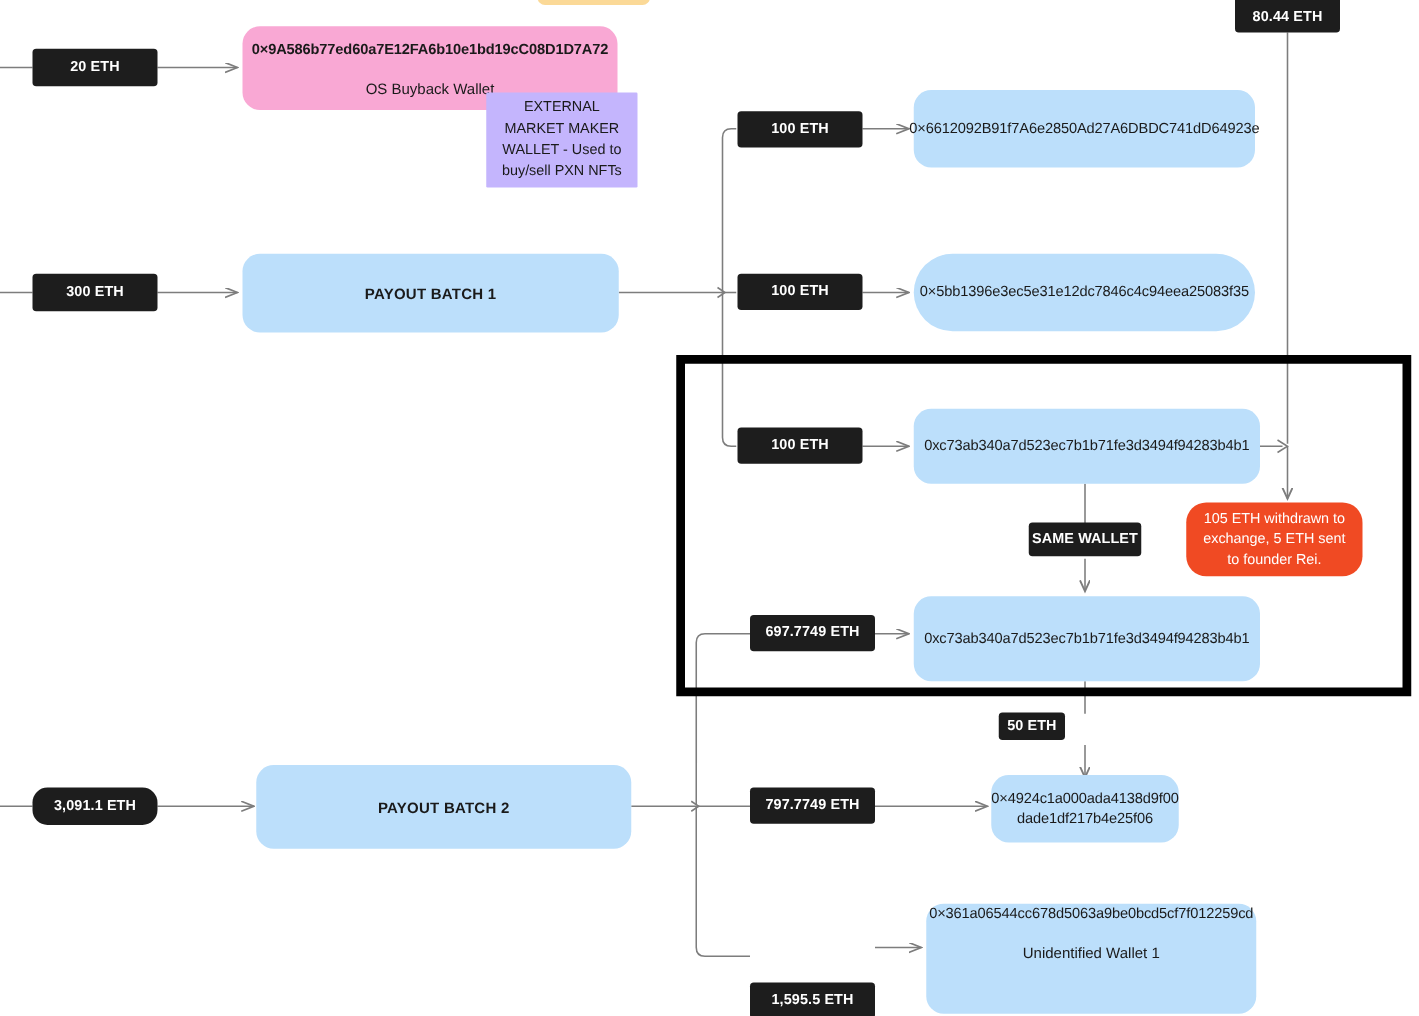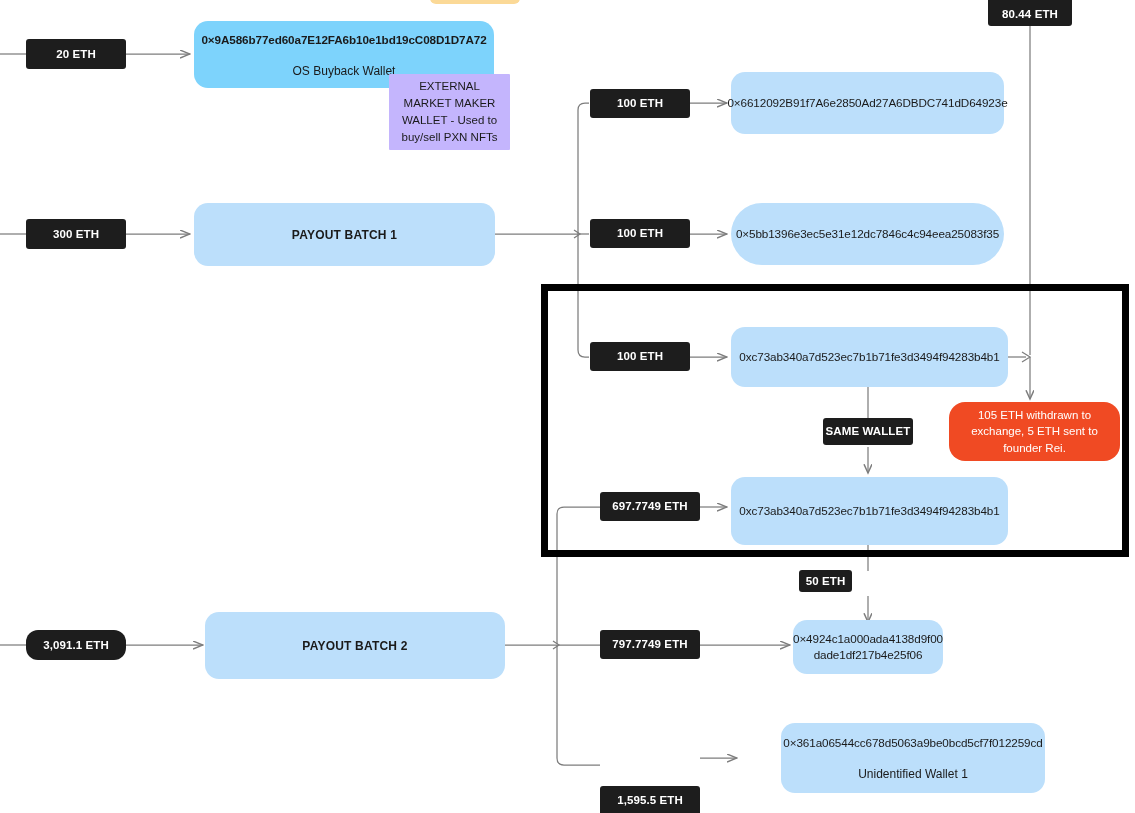--- a/index.html
+++ b/index.html
@@ -31,21 +31,21 @@
   }
 
   
   .rbox {
     border-radius: 14px;
     text-align: center;
     flex-direction: column;
     padding: 6px 10px;
   }
   .rbox.blue { background: #bcdffb; color: #1a1a1a; }
-  .rbox.orange { background: #7dd3fc; color: #1a1a1a; }
+  .rbox.orange { background: #f9a8d4; color: #1a1a1a; }
   .rbox.red { background: #f04a23; color: #ffffff; border-radius: 16px; }
 
   .addr { font-size: 11.7px; font-weight: 400; line-height: 1.35; letter-spacing: -0.1px; }
   .addr.bold { font-weight: 700; }
   .sub { font-size: 12px; font-weight: 400; margin-top: 16px; }
   .batch-label { font-size: 12px; font-weight: 700; letter-spacing: .2px; }
   .redtext { font-size: 11.5px; line-height: 1.45; font-weight: 400; }
 
   
   .note {
@@ -188,21 +188,21 @@
   </div>
 
   <div class="node rbox blue" style="left:731px; top:327px; width:277px; height:60px;">
     <span class="addr">0xc73ab340a7d523ec7b1b71fe3d3494f94283b4b1</span>
   </div>
 
   <div class="node amt" style="left:823px; top:418px; width:90px; height:27px;">
     <span>SAME WALLET</span>
   </div>
 
-  <div class="node rbox red" style="left:949px; top:402px; width:171px; height:59px;">
+  <div class="node rbox red" style="left:949px; top:402px; width:141px; height:59px;">
     <span class="redtext">105 ETH withdrawn to exchange, 5 ETH sent to founder Rei.</span>
   </div>
 
   <div class="node amt" style="left:600px; top:492px; width:100px; height:29px;">
     <span>697.7749 ETH</span>
   </div>
 
   <div class="node rbox blue" style="left:731px; top:477px; width:277px; height:68px;">
     <span class="addr">0xc73ab340a7d523ec7b1b71fe3d3494f94283b4b1</span>
   </div>
@@ -225,18 +225,18 @@
 
   <div class="node rbox blue" style="left:793px; top:620px; width:150px; height:54px;">
     <span class="addr">0×4924c1a000ada4138d9f00</span>
     <span class="addr">dade1df217b4e25f06</span>
   </div>
 
   <div class="node amt" style="left:600px; top:744px; width:100px; height:29px;margin-top:42px;">
     <span>1,595.5 ETH</span>
   </div>
 
-  <div class="node rbox blue" style="left:741px; top:723px; width:264px; height:70px; justify-content:flex-start; padding-top:12px;margin-left:40px;">
+  <div class="node rbox blue" style="left:741px; top:723px; width:264px; height:88px; justify-content:flex-start; padding-top:0;">
     <div class="addr">0×361a06544cc678d5063a9be0bcd5cf7f012259cd</div>
     <div class="sub">Unidentified Wallet 1</div>
   </div>
 
 </div>
 
 </body></html>

